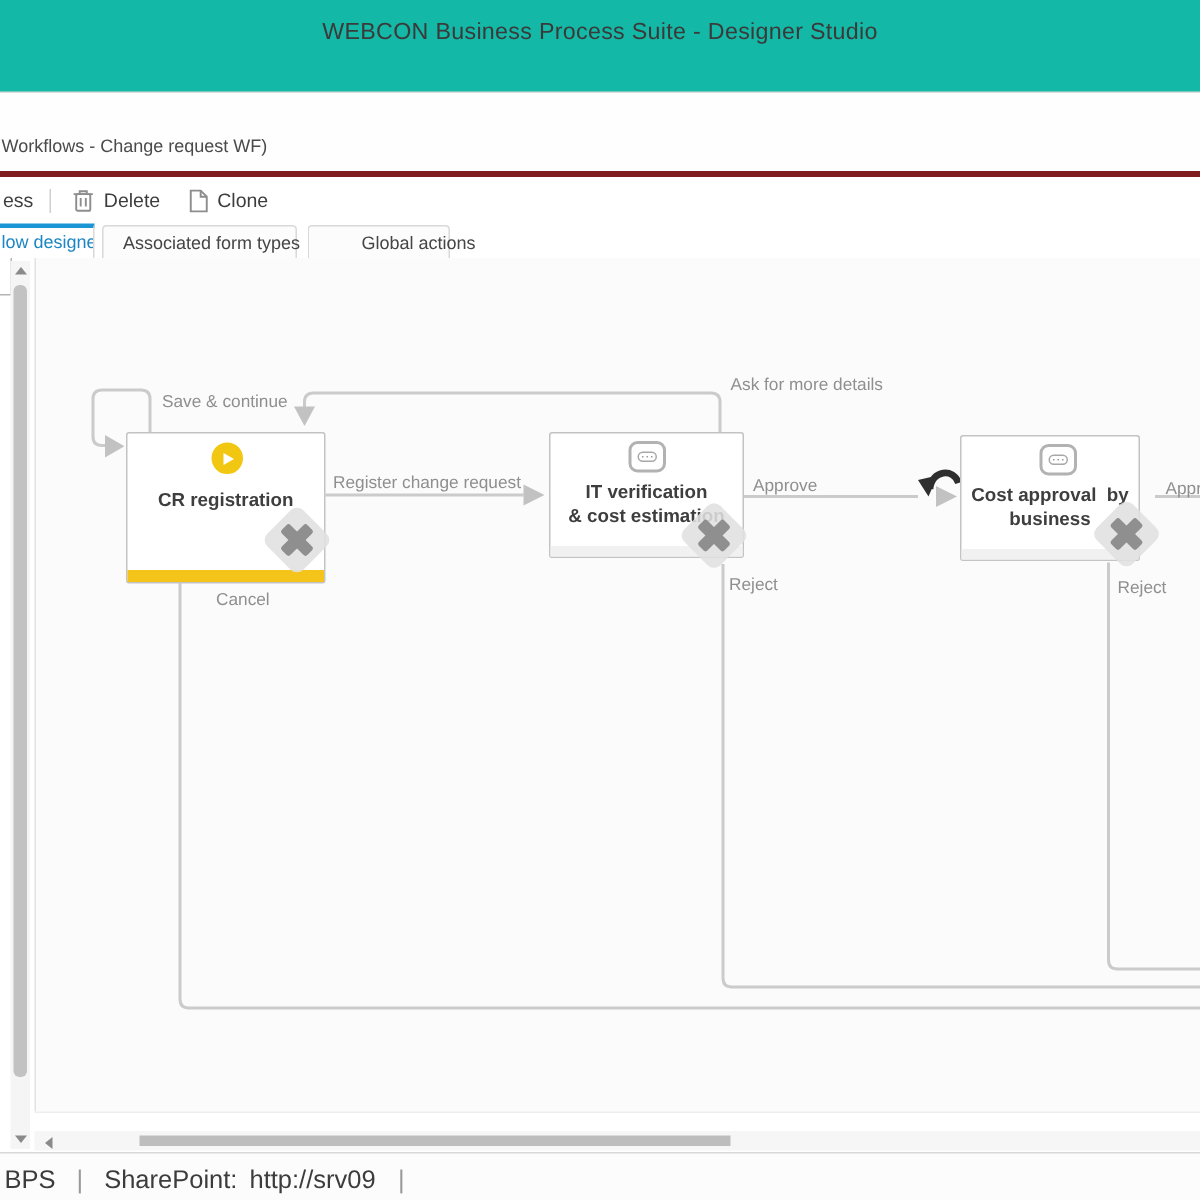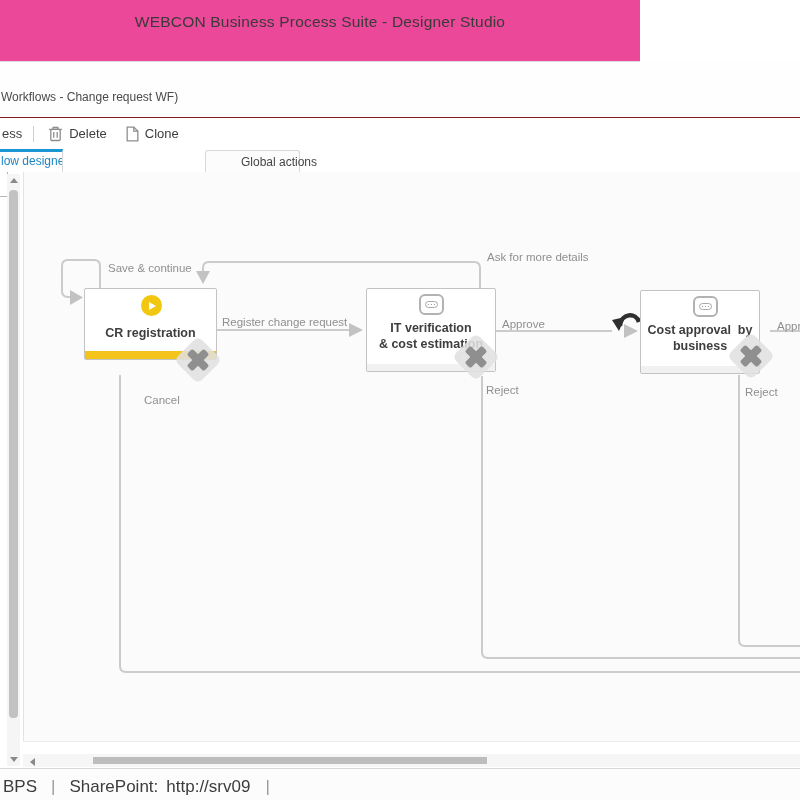--- a/index.html
+++ b/index.html
@@ -7,23 +7,23 @@
   body {
     position: relative;
     overflow: hidden;
     background: #ffffff;
     font-family: "Liberation Sans", sans-serif;
     color: #3c3c3c;
   }
   .abs { position:absolute; }
 
   
-  .titlebar { left:0; top:0; width:640px; height:62px; background:#ec4899; border-bottom:1px solid #dcdcdc; z-index:40; }
+  .titlebar { left:0; top:0; width:800px; height:62px; background:#14b8a6; border-bottom:1px solid #dcdcdc; z-index:40; }
   .app-title { width:100%; text-align:center; padding-top:13px; font-size:15.5px; color:#3a3a3a; letter-spacing:.2px; }
-  .crumbbar { left:0; top:62px; width:800px; height:56px; background:#fefefe; border-bottom:1px solid #7f1d1d; z-index:40; }
+  .crumbbar { left:0; top:62px; width:800px; height:56px; background:#fefefe; border-bottom:4px solid #7f1d1d; z-index:40; }
   .crumb-text { position:absolute; left:1px; top:28px; font-size:12px; color:#4a4a4a; }
 
   
   .toolbar { left:0; top:118px; width:800px; height:31px; background:#fff; display:flex; align-items:center; z-index:40; }
   .tb-cut { margin-left:2px; font-size:13px; color:#3f3f3f; }
   .tb-sep { margin-left:11px; width:1px; height:16px; background:#cfcfcf; }
   .tb-btn { display:flex; align-items:center; gap:6px; margin-left:9px; font-size:13px; color:#3d3d3d; cursor:default; padding:3px 5px; }
   .tb-btn svg { display:block; }
 
   
@@ -124,21 +124,21 @@
     <polygon points="349,323 363,330 349,337"></polygon>
     <polygon points="624,324 638,331 624,338"></polygon>
   </g>
 
   <g>
     <path d="M 620 326 C 621 313 636 312 639 322" stroke="#2f2f2f" stroke-width="4.5" fill="none"></path>
     <polygon points="612,320 625,317 619,331" fill="#2f2f2f"></polygon>
   </g>
 </svg>
 
-<div class="abs node" style="left:84px; top:288px; width:133px; height:72px;">
+<div class="abs node" style="left:84px; top:288px; width:133px; height:101px;">
   <div class="start-icon">
       <div class="play"></div>
     </div>
   <div class="node-title" style="top:37px;">CR registration</div>
   <div class="footer-yellow"></div>
 </div>
 <div class="abs xbadge" style="left:181px; top:343px;"></div>
 
 <div class="abs node" style="left:366px; top:288px; width:130px; height:84px;">
   <div class="mid-icon">
@@ -205,20 +205,28 @@
       <path d="M7.2 1v3.8H11" fill="none" stroke="#8d8d8d" stroke-width="1.2"></path>
     </svg>
     <span>Clone</span>
   </div>
 </div>
 
 <div class="abs tabrow">
   <div class="tab-active">
     <span>low designer</span>
   </div>
+  <div class="tab tab2">
+    <svg width="14" height="12" viewBox="0 0 14 12">
+      <rect x="0.8" y="0.8" width="12.4" height="7.6" rx="1.4" fill="none" stroke="#2f9bd8" stroke-width="1.4"></rect>
+      <rect x="4" y="9.6" width="2.2" height="2.2" fill="#2f9bd8"></rect>
+      <rect x="7.8" y="9.6" width="2.2" height="2.2" fill="#2f9bd8"></rect>
+    </svg>
+    <span>Associated form types</span>
+  </div>
   <div class="tab tab3">
     <svg width="14" height="12" viewBox="0 0 14 12">
       <rect x="0.8" y="0.8" width="12.4" height="8.6" rx="1.4" fill="none" stroke="#2f9bd8" stroke-width="1.4"></rect>
       <path d="M7 5.5l1.6 2.6-1.2 3-1.2-3z" fill="#2f9bd8"></path>
     </svg>
     <span>Global actions</span>
   </div>
 </div>
 
 <div class="abs cutbox"></div>

